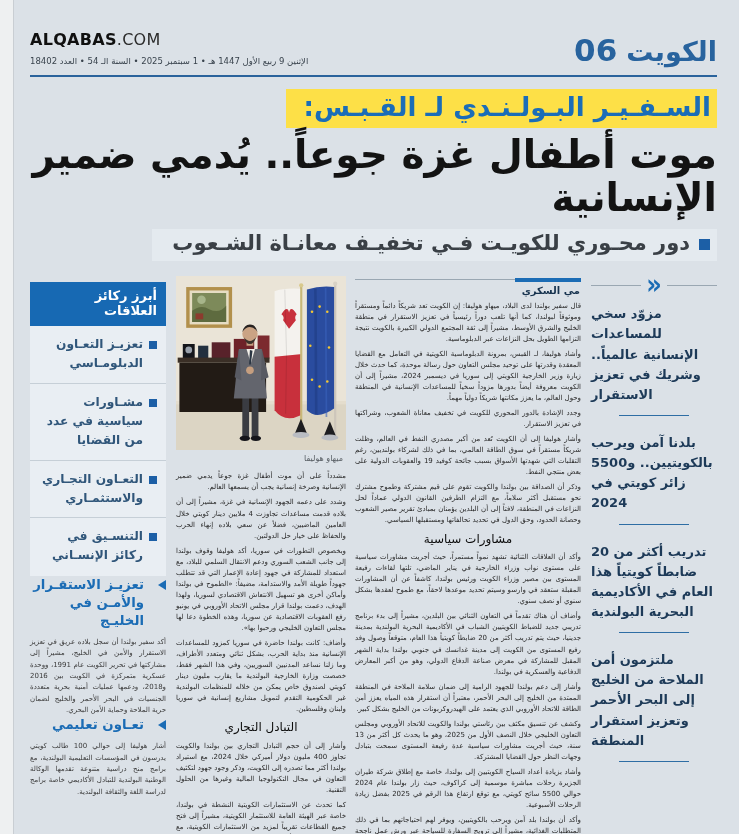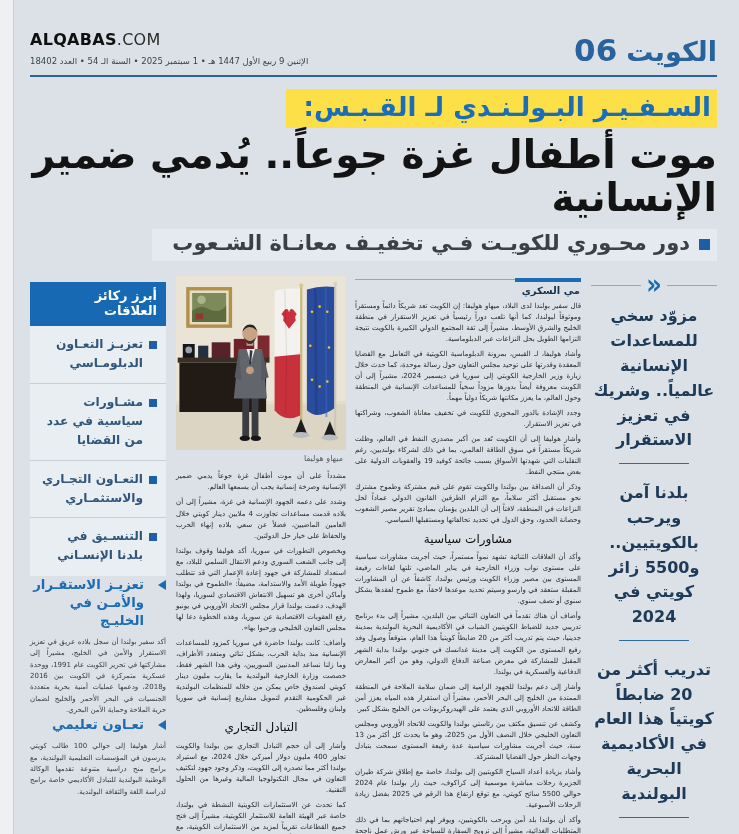--- a/index.html
+++ b/index.html
@@ -33,21 +33,21 @@
 
   
   .content{display:flex;direction:rtl;gap:10px;margin:13px 22px 0 16px;align-items:flex-start;}
 
   
   .quotes-rail{flex:0 0 126px;width:126px;}
   .rail-head{display:flex;align-items:center;gap:5px;margin:2px 0 1px;}
   .rail-line{flex:1;height:1px;background:#9aa7b2;}
   .rail-icon{color:#1b6cb5;font-size:24px;font-weight:bold;line-height:.8;direction:ltr;transform:scaleY(1.15);}
   .quote{padding:8px 0 9px;}
-  .qtext{color:#1d3a58;font-weight:bold;font-size:16px;line-height:1.55;text-align:center;}
+  .qtext{color:#1d3a58;font-weight:bold;font-size:13px;line-height:1.55;text-align:left;}
   .qsep{width:56%;margin:10px auto 0;border-top:1.7px solid #2e6da4;}
   .quote:last-child .qsep{display:none;}
 
   
   .article{flex:1;display:flex;direction:rtl;gap:9px;min-width:0;}
   .col-a{flex:0 0 226px;width:226px;}
   .col-b{flex:1;min-width:0;}
   .byline-row{display:flex;align-items:center;margin-top:4px;}
   .byline-bar{width:66px;height:3.5px;background:#1b6cb5;}
   .byline-line{flex:1;height:1px;background:#9aa7b2;}
@@ -252,21 +252,21 @@
               <div class="pillar">
                 <span class="psq"></span>
                 <span>مشـاورات سياسية في عدد من القضايا</span>
               </div>
               <div class="pillar">
                 <span class="psq"></span>
                 <span>التعـاون التجـاري والاستثمـاري</span>
               </div>
               <div class="pillar">
                 <span class="psq"></span>
-                <span>التنسـيق في بلدنا الإنسـاني</span>
+                <span>التنسـيق في ركائز الإنسـاني</span>
               </div>
             </div>
         </div>
 
         <div class="side-section">
           <div class="side-title">
             <span class="tri"></span>
             <span>تعزيـز الاستقـرار والأمـن في الخليـج</span>
           </div>
           <div class="side-body">أكد سفير بولندا أن سجل بلاده عريق في تعزيز الاستقرار والأمن في الخليج، مشيراً إلى مشاركتها في تحرير الكويت عام 1991، ووحدة عسكرية متمركزة في الكويت بين 2016 و2018، ودعمها عمليات أمنية بحرية متعددة الجنسيات في البحر الأحمر والخليج لضمان حرية الملاحة وحماية الأمن البحري.</div>

